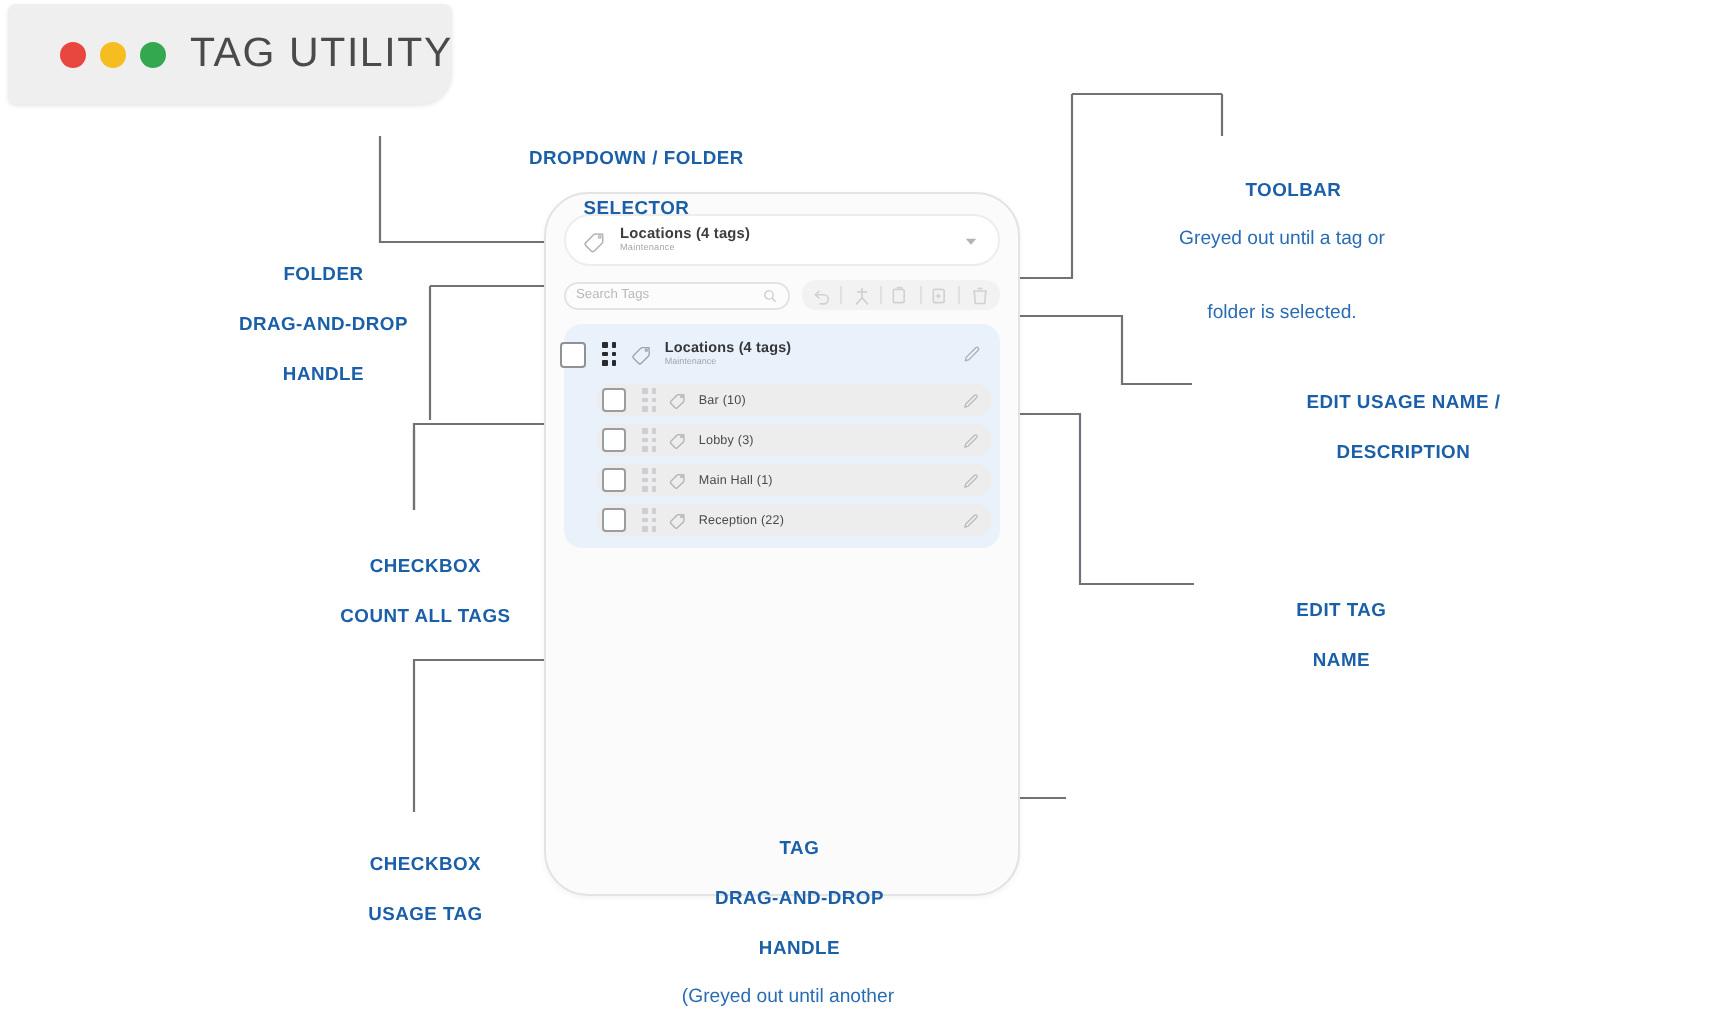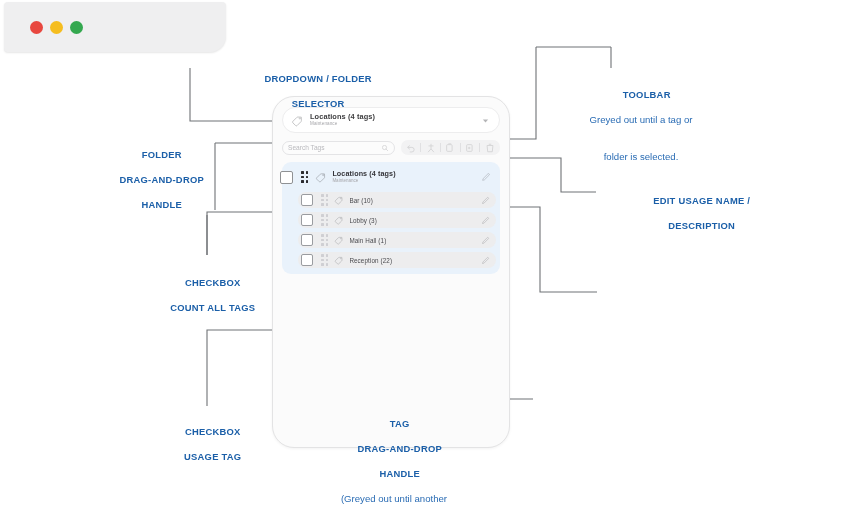--- a/index.html
+++ b/index.html
@@ -133,20 +133,21 @@
       <path d="M325,260 L325,331 L394,331 L394,403"></path>
     </g>
   </svg>
 
   <div class="title-chip">
     <div class="dots">
       <span class="dot r"></span>
       <span class="dot y"></span>
       <span class="dot g"></span>
     </div>
+    <div class="title-text">TAG UTILITY</div>
   </div>
 
   <div class="phone">
     <div class="phone-inner">
 
       <div class="selector">
         <svg class="sel-icon" viewBox="0 0 24 24">
           <path d="M3.5 13.5 L10.5 6.5 a3 3 0 0 1 2.2-.9 l6.3.2 .2 6.3 a3 3 0 0 1-.9 2.2 l-7 7 a2 2 0 0 1-2.8 0 L3.5 16.3 a2 2 0 0 1 0-2.8 z" fill="none" stroke="#55565a" stroke-width="1.4"></path>
           <circle cx="16.3" cy="8.2" r="1.1" fill="none" stroke="#55565a" stroke-width="1.2"></circle>
         </svg>
@@ -307,36 +308,40 @@
     <span>TOOLBAR</span>
     <span class="sub">Greyed out until a tag or</span>
     <span class="sub">folder is selected.</span>
   </div>
 
   <div class="ann" style="left:205px;top:60px;width:215px;">
     <span>DROPDOWN / FOLDER</span><br>
     <span>SELECTOR</span>
   </div>
 
-  <div class="ann" style="left:66px;top:136px;width:180px;">
+  <div class="ann" style="left:66px;top:118px;width:180px;">
     <span>FOLDER</span><br>
     <span>DRAG-AND-DROP</span><br>
     <span>HANDLE</span>
   </div>
 
   <div class="ann" style="left:601px;top:182px;width:190px;">
     <span>EDIT USAGE NAME /</span><br>
     <span>DESCRIPTION</span>
   </div>
 
   <div class="ann" style="left:117px;top:264px;width:180px;">
     <span>CHECKBOX</span><br>
     <span>COUNT ALL TAGS</span>
   </div>
 
+  <div class="ann" style="left:600px;top:286px;width:130px;">
+    <span>EDIT TAG</span><br>
+    <span>NAME</span>
+  </div>
 
 
   <div class="ann" style="left:117px;top:413px;width:180px;">
     <span>CHECKBOX</span><br>
     <span>USAGE TAG</span>
   </div>
 
   <div class="ann" style="left:294px;top:405px;width:200px;">
     <span>TAG</span><br>
     <span>DRAG-AND-DROP</span><br>

